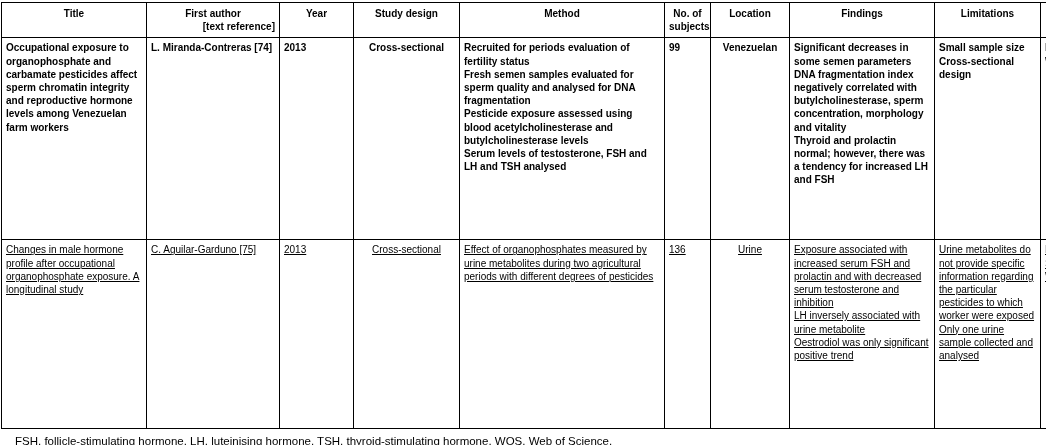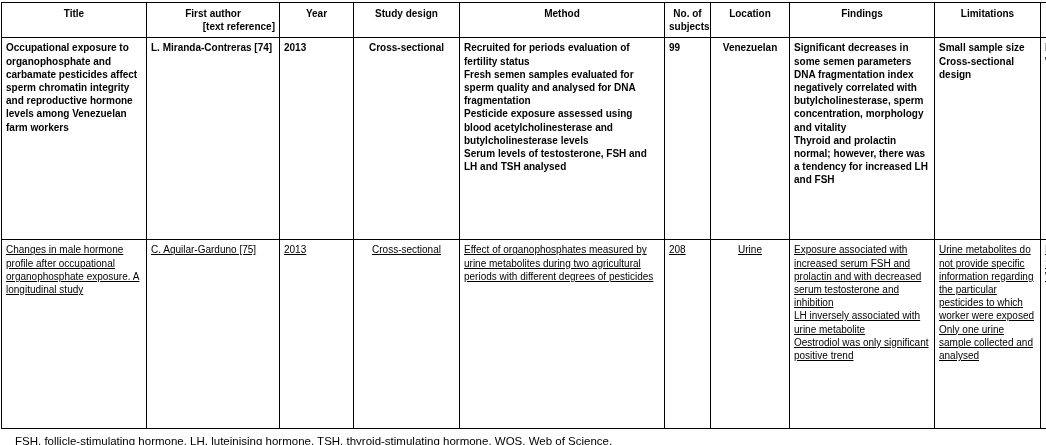--- a/index.html
+++ b/index.html
@@ -158,21 +158,21 @@
       </tr>
 
       <tr class="row-2">
         <td class="cell-title">Changes in male hormone profile after occupational organophosphate exposure. A longitudinal study</td>
         <td class="cell-author">C. Aguilar-Garduno [75]</td>
         <td class="cell-year">2013</td>
         <td class="cell-design">Cross-sectional</td>
         <td class="cell-method">
             <span class="stack-line">Effect of organophosphates measured by urine metabolites during two agricultural periods with different degrees of pesticides</span>
           </td>
-        <td class="cell-subjects">208</td>
+        <td class="cell-subjects">136</td>
         <td class="cell-location">Urine</td>
         <td class="cell-findings">
             <span class="stack-line">Exposure associated with increased serum FSH and prolactin and with decreased serum testosterone and inhibition</span>
             <span class="stack-line">LH inversely associated with urine metabolite</span>
             <span class="stack-line">Oestrodiol was only significant positive trend</span>
           </td>
         <td class="cell-limitations">
             <span class="stack-line">Urine metabolites do not provide specific information regarding the particular pesticides to which worker were exposed</span>
             <span class="stack-line">Only one urine sample collected and analysed</span>
           </td>

